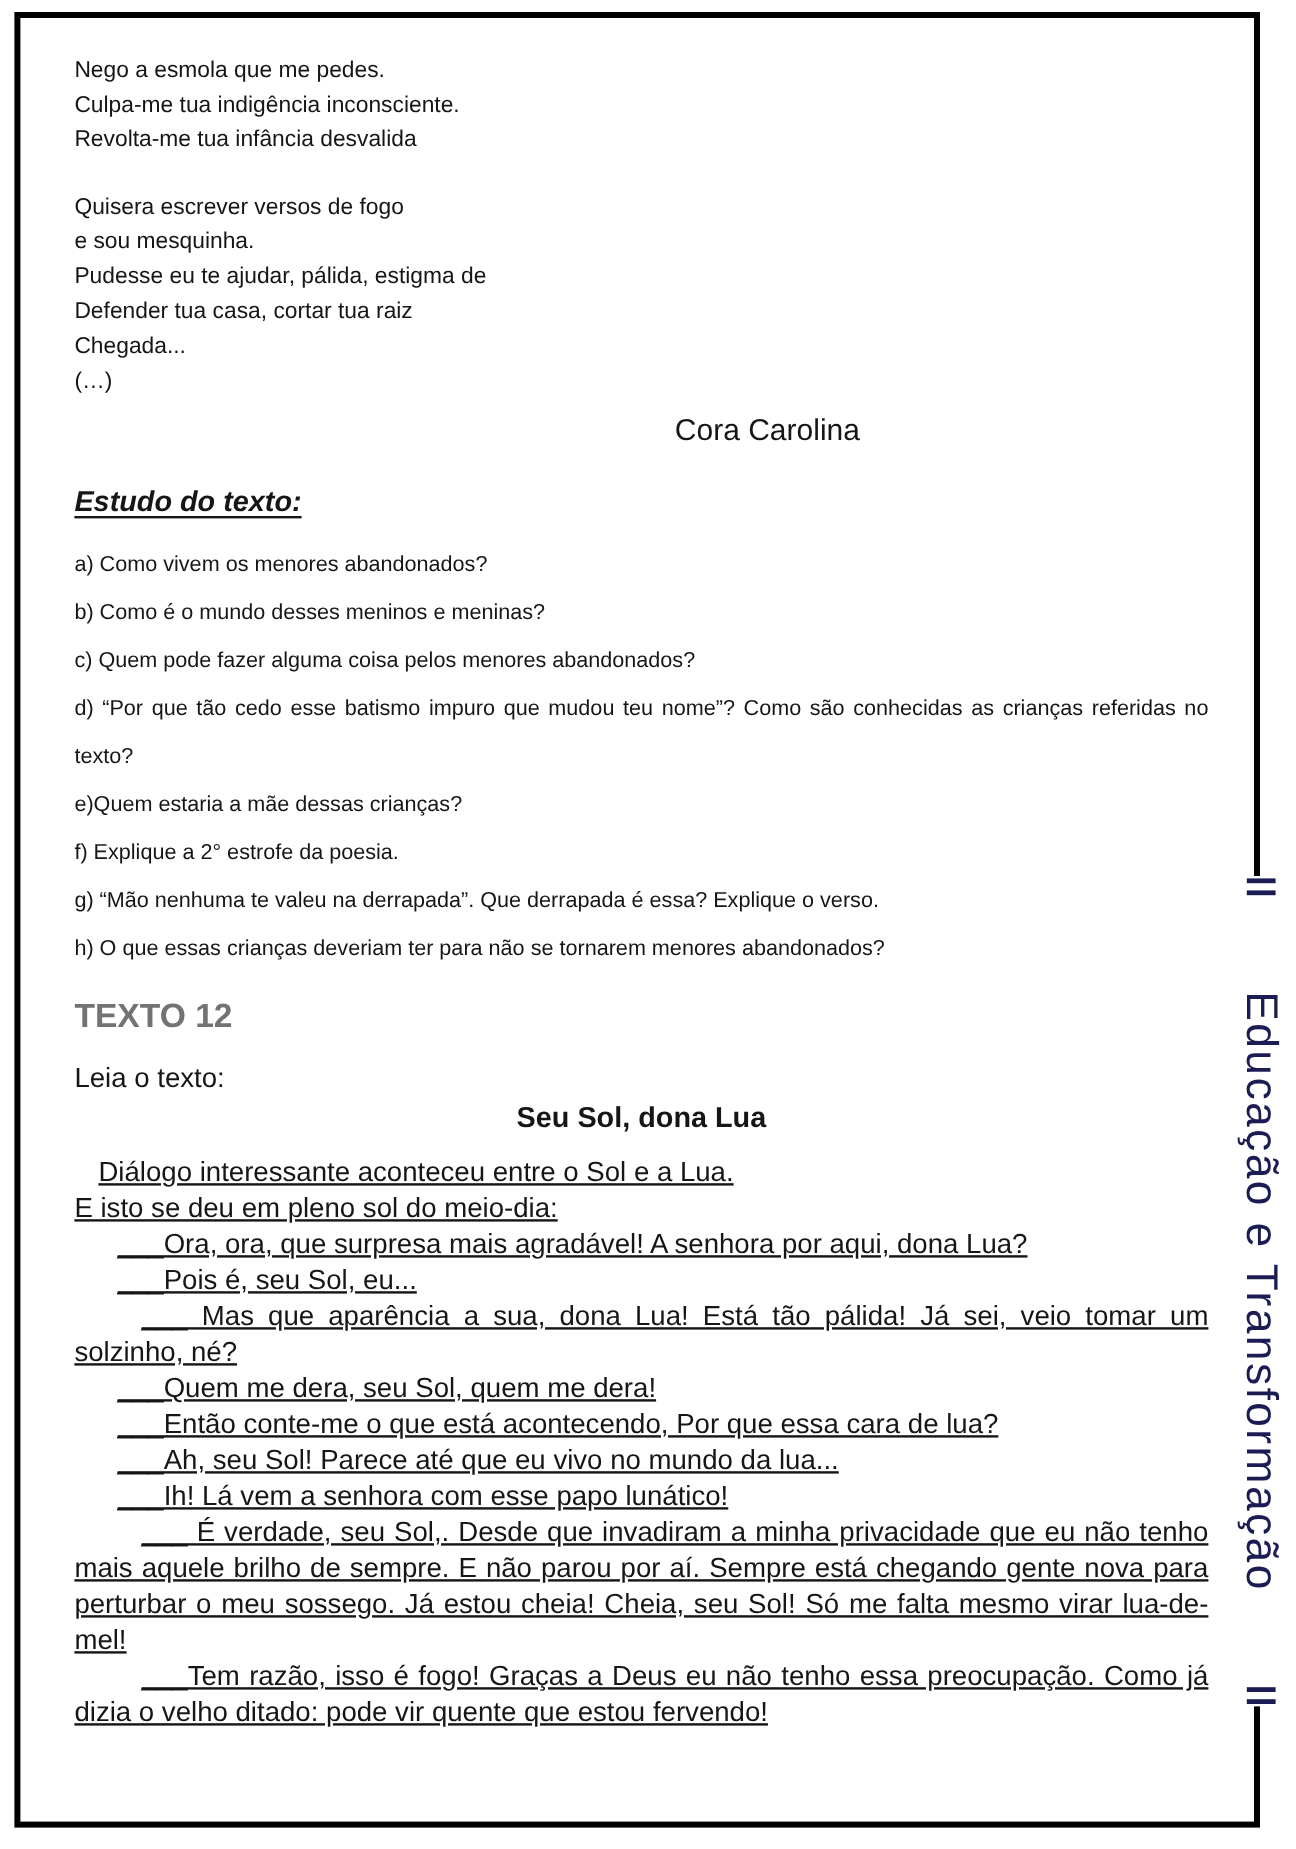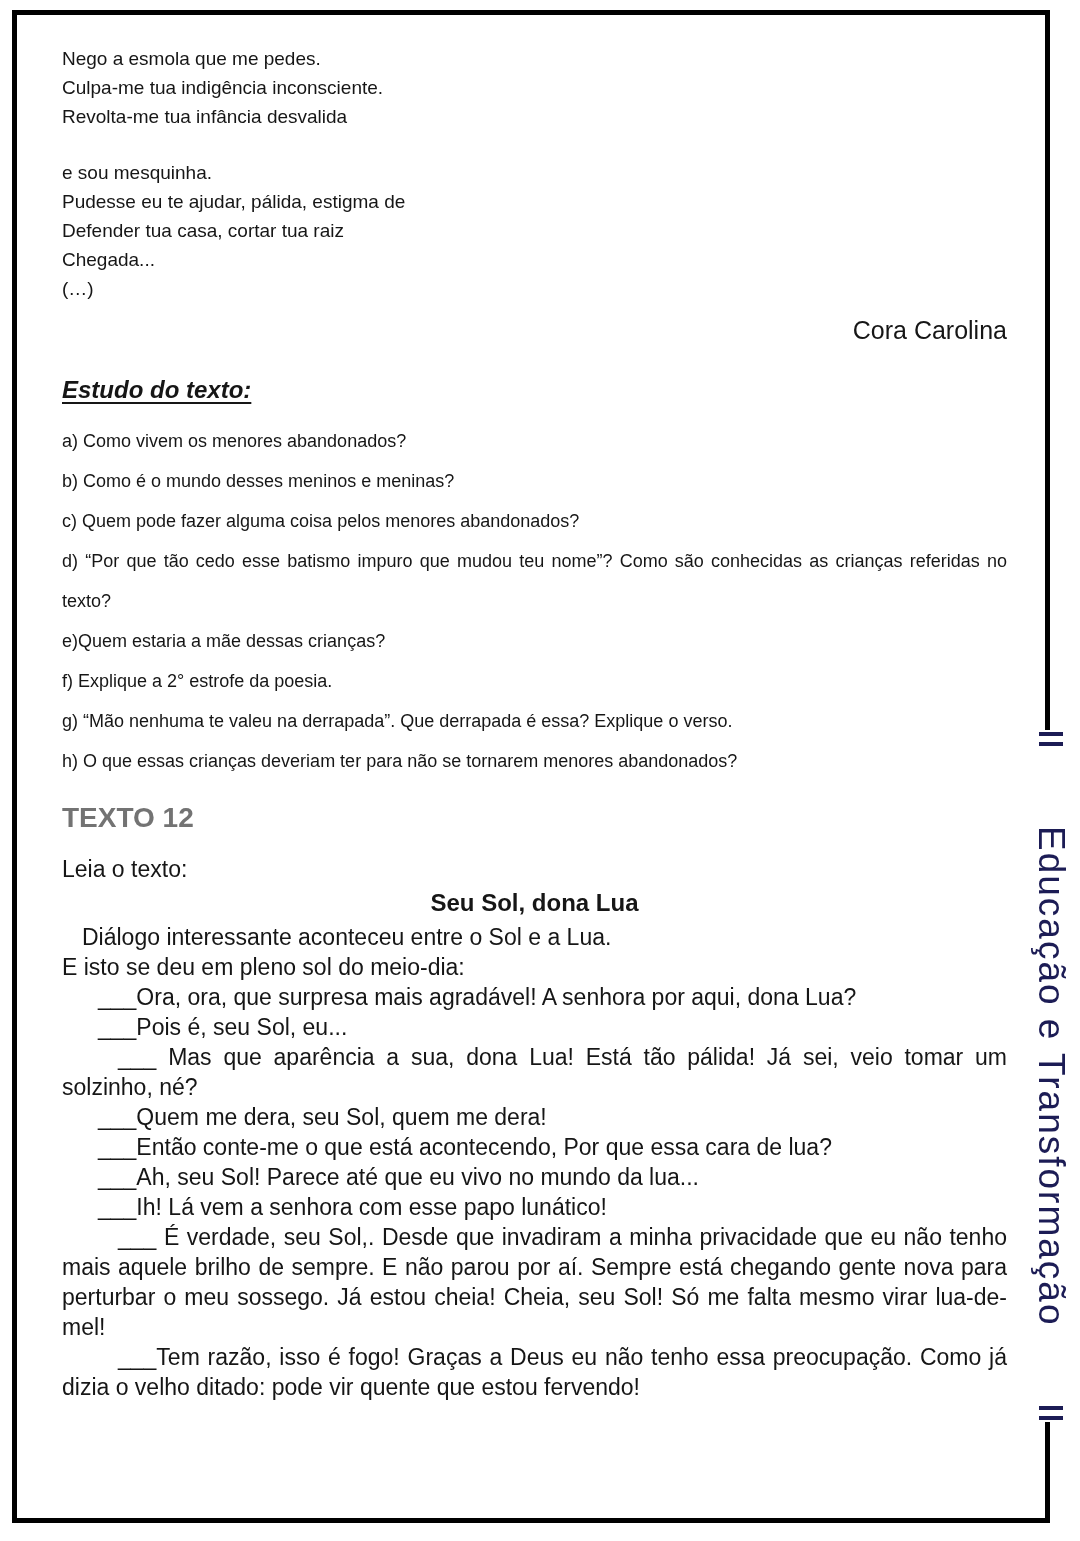--- a/index.html
+++ b/index.html
@@ -38,21 +38,21 @@
     font-size: 19px;
     line-height: 29px;
   }
   .poem .stanza-2 {
     margin-top: 27px;
   }
   .attribution {
     margin-top: 12px;
     font-size: 25px;
     line-height: 30px;
-    text-align: right;
+    text-align: center;
     padding-left: 210px;
   }
   .study-heading {
     margin-top: 30px;
     font-size: 24px;
     font-weight: bold;
     text-decoration: underline;
     text-decoration-thickness: 2px;
     text-underline-offset: 4px;
     line-height: 30px;
@@ -80,24 +80,25 @@
     line-height: 29px;
   }
   .text-title {
     margin-top: 4px;
     font-size: 24px;
     font-weight: bold;
     text-align: center;
     line-height: 30px;
   }
   .dialogue {
-    margin-top: 4px;
+    margin-top: 14px;
     font-size: 23px;
     line-height: 30px;
     text-align: justify;
+    text-decoration: underline;
   }
   .dialogue p {
     margin: 0;
   }
   .ind-sm { text-indent: 20px; }
   .ind-md { text-indent: 36px; }
   .ind-lg { text-indent: 56px; }
   
   .side-banner {
     position: absolute;
@@ -138,20 +139,21 @@
 
 <div class="content">
 
   <div class="poem">
     <div class="stanza-1">
       <p>Nego a esmola que me pedes.</p>
       <p>Culpa-me tua indigência inconsciente.</p>
       <p>Revolta-me tua infância desvalida</p>
     </div>
     <div class="stanza-2">
+      <p>Quisera escrever versos de fogo</p>
       <p>e sou mesquinha.</p>
       <p>Pudesse eu te ajudar, pálida, estigma de</p>
       <p>Defender tua casa, cortar tua raiz</p>
       <p>Chegada...</p>
       <p>(…)</p>
     </div>
     <div class="attribution">Cora Carolina</div>
   </div>
 
   <div class="study-heading">Estudo do texto:</div>

